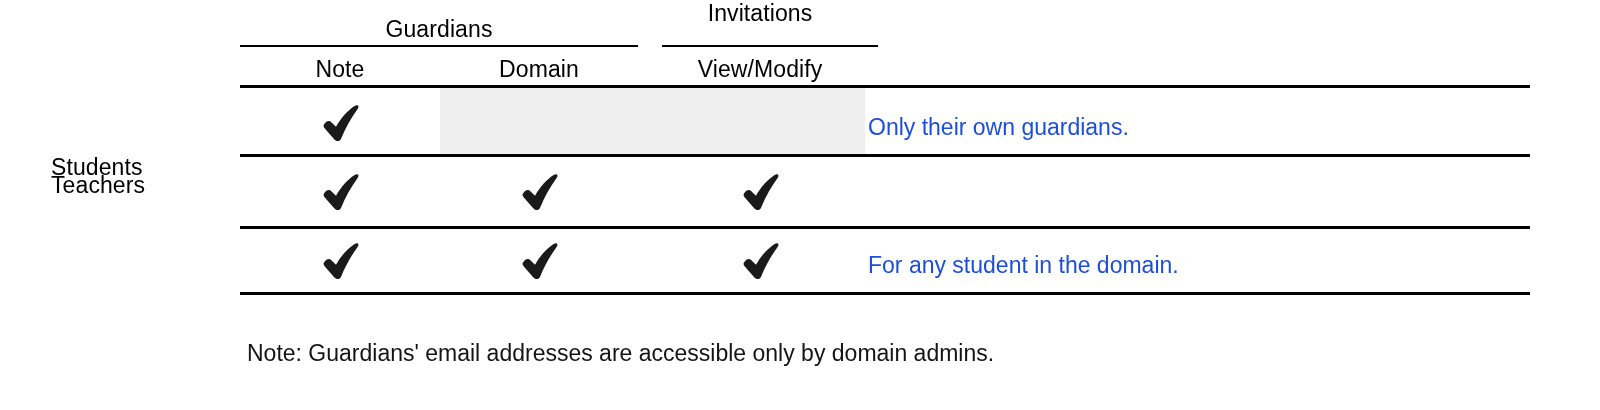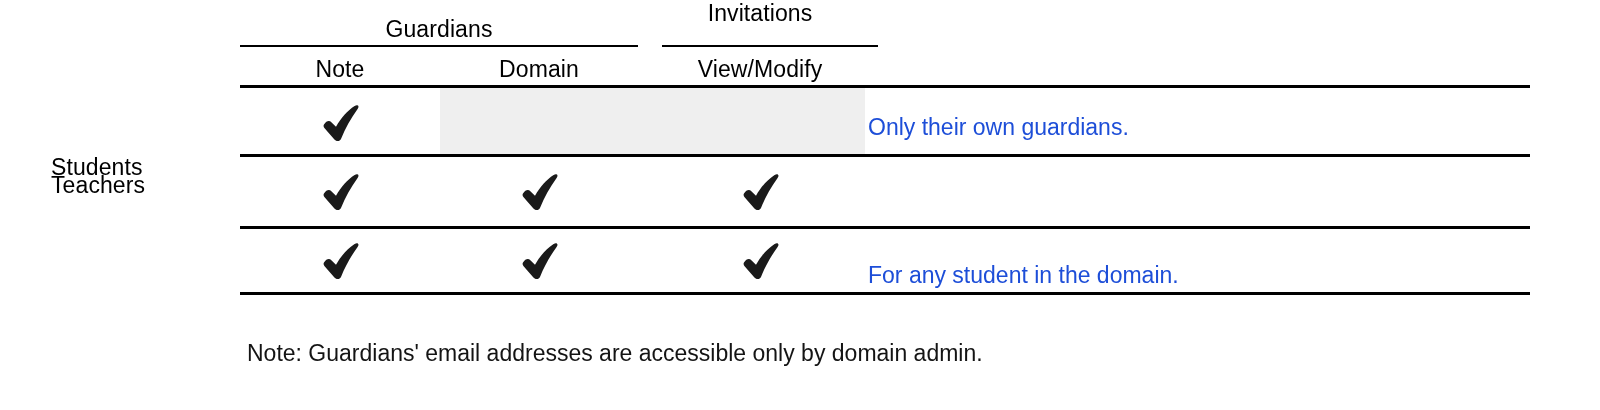--- a/index.html
+++ b/index.html
@@ -161,19 +161,19 @@
   </div>
   <div class="check" style="left:760px; top:241px;">
     <svg viewBox="0 0 44 40" aria-hidden="true">
       <path d="M6.0 21.5 C8.5 17.8 11.2 17.2 13.6 19.4 L18.0 23.8
                C23.0 14.8 29.5 7.6 36.6 3.0 C39.6 1.1 41.8 3.0 39.6 6.0
                C32.8 15.3 27.2 25.6 23.2 35.4 C21.8 38.6 18.4 38.9 16.2 36.2
                L6.6 25.2 C5.4 23.8 5.3 22.5 6.0 21.5 Z" fill="#1a1a1a"></path>
     </svg>
   </div>
 
-  <div class="desc" style="left:868px; top:260px;">For any student in the domain.</div>
+  <div class="desc" style="left:868px; top:250px;">For any student in the domain.</div>
 
   <div class="rule" style="left:240px; top:292px; width:1290px;"></div>
 
-  <div class="note" style="left:247px; top:342px;">Note: Guardians' email addresses are accessible only by domain admin.</div>
+  <div class="note" style="left:247px; top:342px;">Note: Guardians' email addresses are accessible only by domain admins.</div>
 
 </div>
 
 </body></html>

